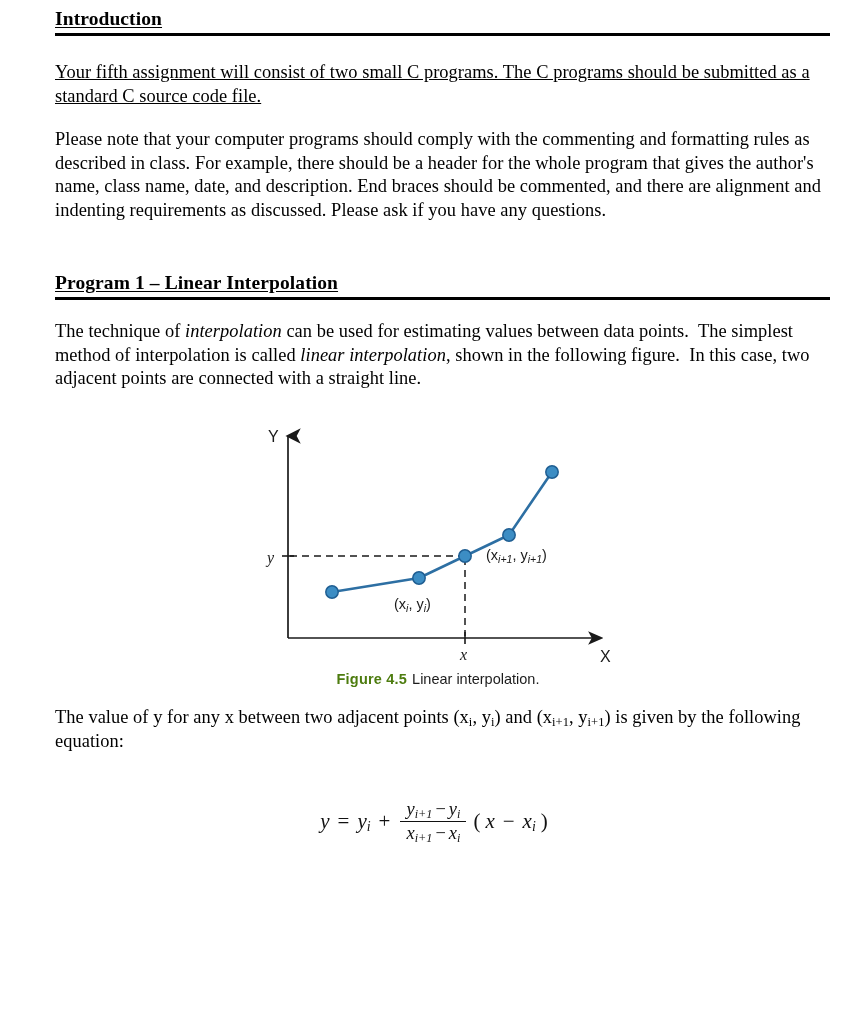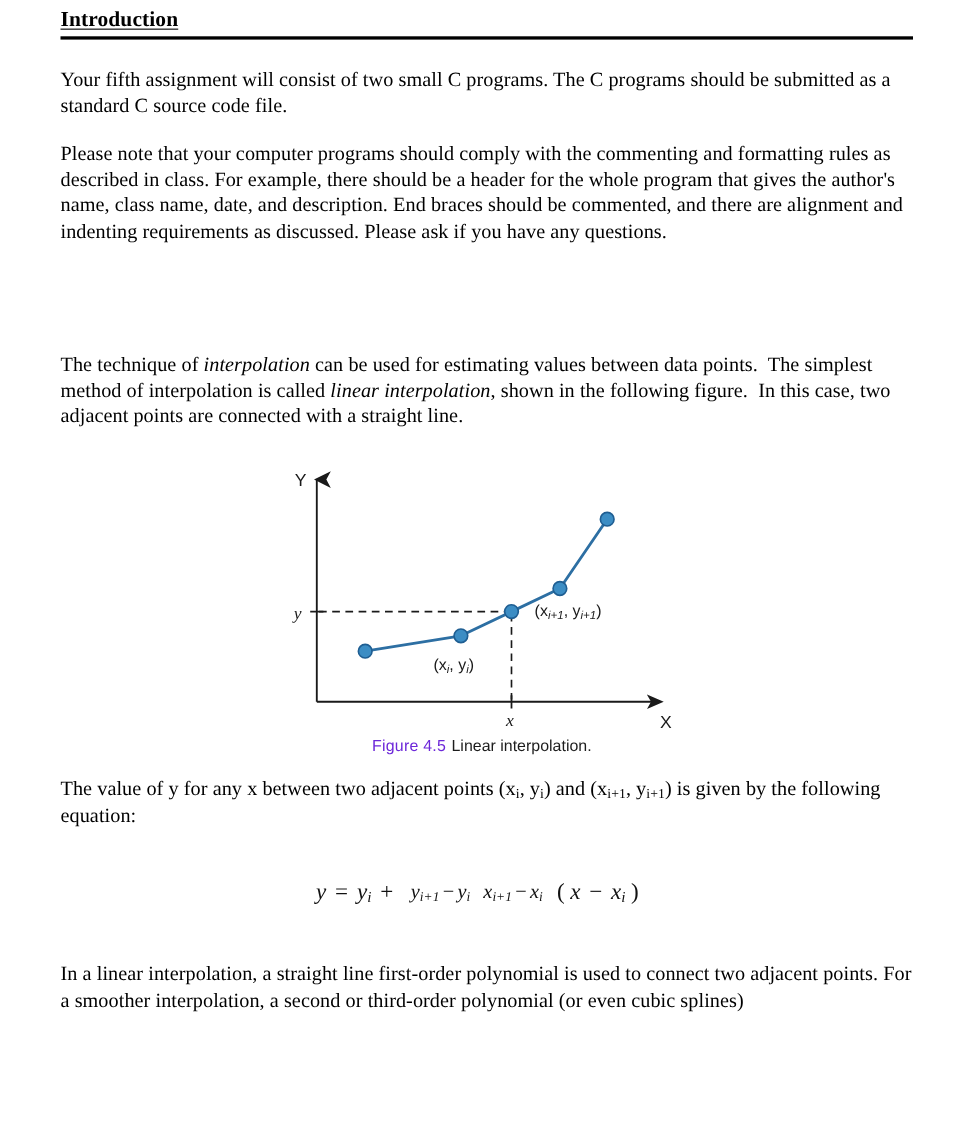--- a/index.html
+++ b/index.html
@@ -76,22 +76,22 @@
     left: 248px;
     top: 671px;
     width: 380px;
     text-align: center;
     font-family: "Liberation Sans", "DejaVu Sans", sans-serif;
     font-size: 14.5px;
     color: #1a1a1a;
     white-space: nowrap;
   }
   .fig-caption .fignum {
-    font-weight: normal;
-    color: #6d28d9;
+    font-weight: bold;
+    color: #4d7c0f;
     letter-spacing: 0.2px;
   }
   .fig-caption .figtext {
     color: #1c1c1c;
     margin-left: 5px;
   }
 
   
   .equation {
     position: absolute;
@@ -117,21 +117,21 @@
     vertical-align: -0.25em;
     font-style: italic;
     line-height: 0;
   }
   .op {
     font-style: normal;
     padding: 0 3px;
   }
   .frac {
     display: inline-flex;
-    flex-direction: row;
+    flex-direction: column;
     align-items: center;
     vertical-align: middle;
     margin: 0 2px;
     font-size: 0.88em;
   }
   .frac .num, .frac .den {
     padding: 1px 6px;
     white-space: nowrap;
   }
   .frac .bar {
@@ -146,24 +146,28 @@
 </head>
 <body>
 
 <div class="page">
 
   <div class="section-head" style="top:8px;">
     <div class="htext">Introduction</div>
     <div class="hrule"></div>
   </div>
 
-  <div class="para" style="top:61px;">Your fifth assignment will consist of two small C programs.  The C programs should be submitted as a standard C source code file.</div>
+  <div class="para" style="top:61px;text-decoration:underline;">Your fifth assignment will consist of two small C programs.  The C programs should be submitted as a standard C source code file.</div>
 
   <div class="para" style="top:128px;">Please note that your computer programs should comply with the commenting and formatting rules as described in class.  For example, there should be a header for the whole program that gives the author's name, class name, date, and description.  End braces should be commented, and there are alignment and indenting requirements as discussed.  Please ask if you have any questions.</div>
 
+  <div class="section-head" style="top:272px;">
+    <div class="htext">Program 1 – Linear Interpolation</div>
+    <div class="hrule"></div>
+  </div>
 
   <div class="para" style="top:320px;">
     The technique of <i>interpolation</i> can be used for estimating values between data points.&nbsp; The simplest method of interpolation is called <i>linear interpolation</i>, shown in the following figure.&nbsp; In this case, two adjacent points are connected with a straight line.
   </div>
 
   <div class="figure-wrap">
     <svg class="figure-svg" width="380" height="260" viewBox="0 0 380 260">
       <defs>
         <marker id="arrowUp" markerWidth="9" markerHeight="9" refX="4.5" refY="1.5" orient="auto-start-reverse">
           <path d="M4.5,0 L9,9 L4.5,6.6 L0,9 Z" fill="#1a1a1a"></path>
@@ -234,15 +238,14 @@
       </span>
 
       <span class="paren">(</span>
         <span class="mi">x</span>
         <span class="op">−</span>
         <span class="mi"><span>x</span><sub class="msub">i</sub></span>
         <span class="paren">)</span>
     </span>
   </div>
 
-  <div class="para" style="top:874px;">In a linear interpolation, a straight line first-order polynomial is used to connect two adjacent points.  For a smoother interpolation, a second or third-order polynomial (or even cubic splines)</div>
 
 </div>
 
 </body></html>

